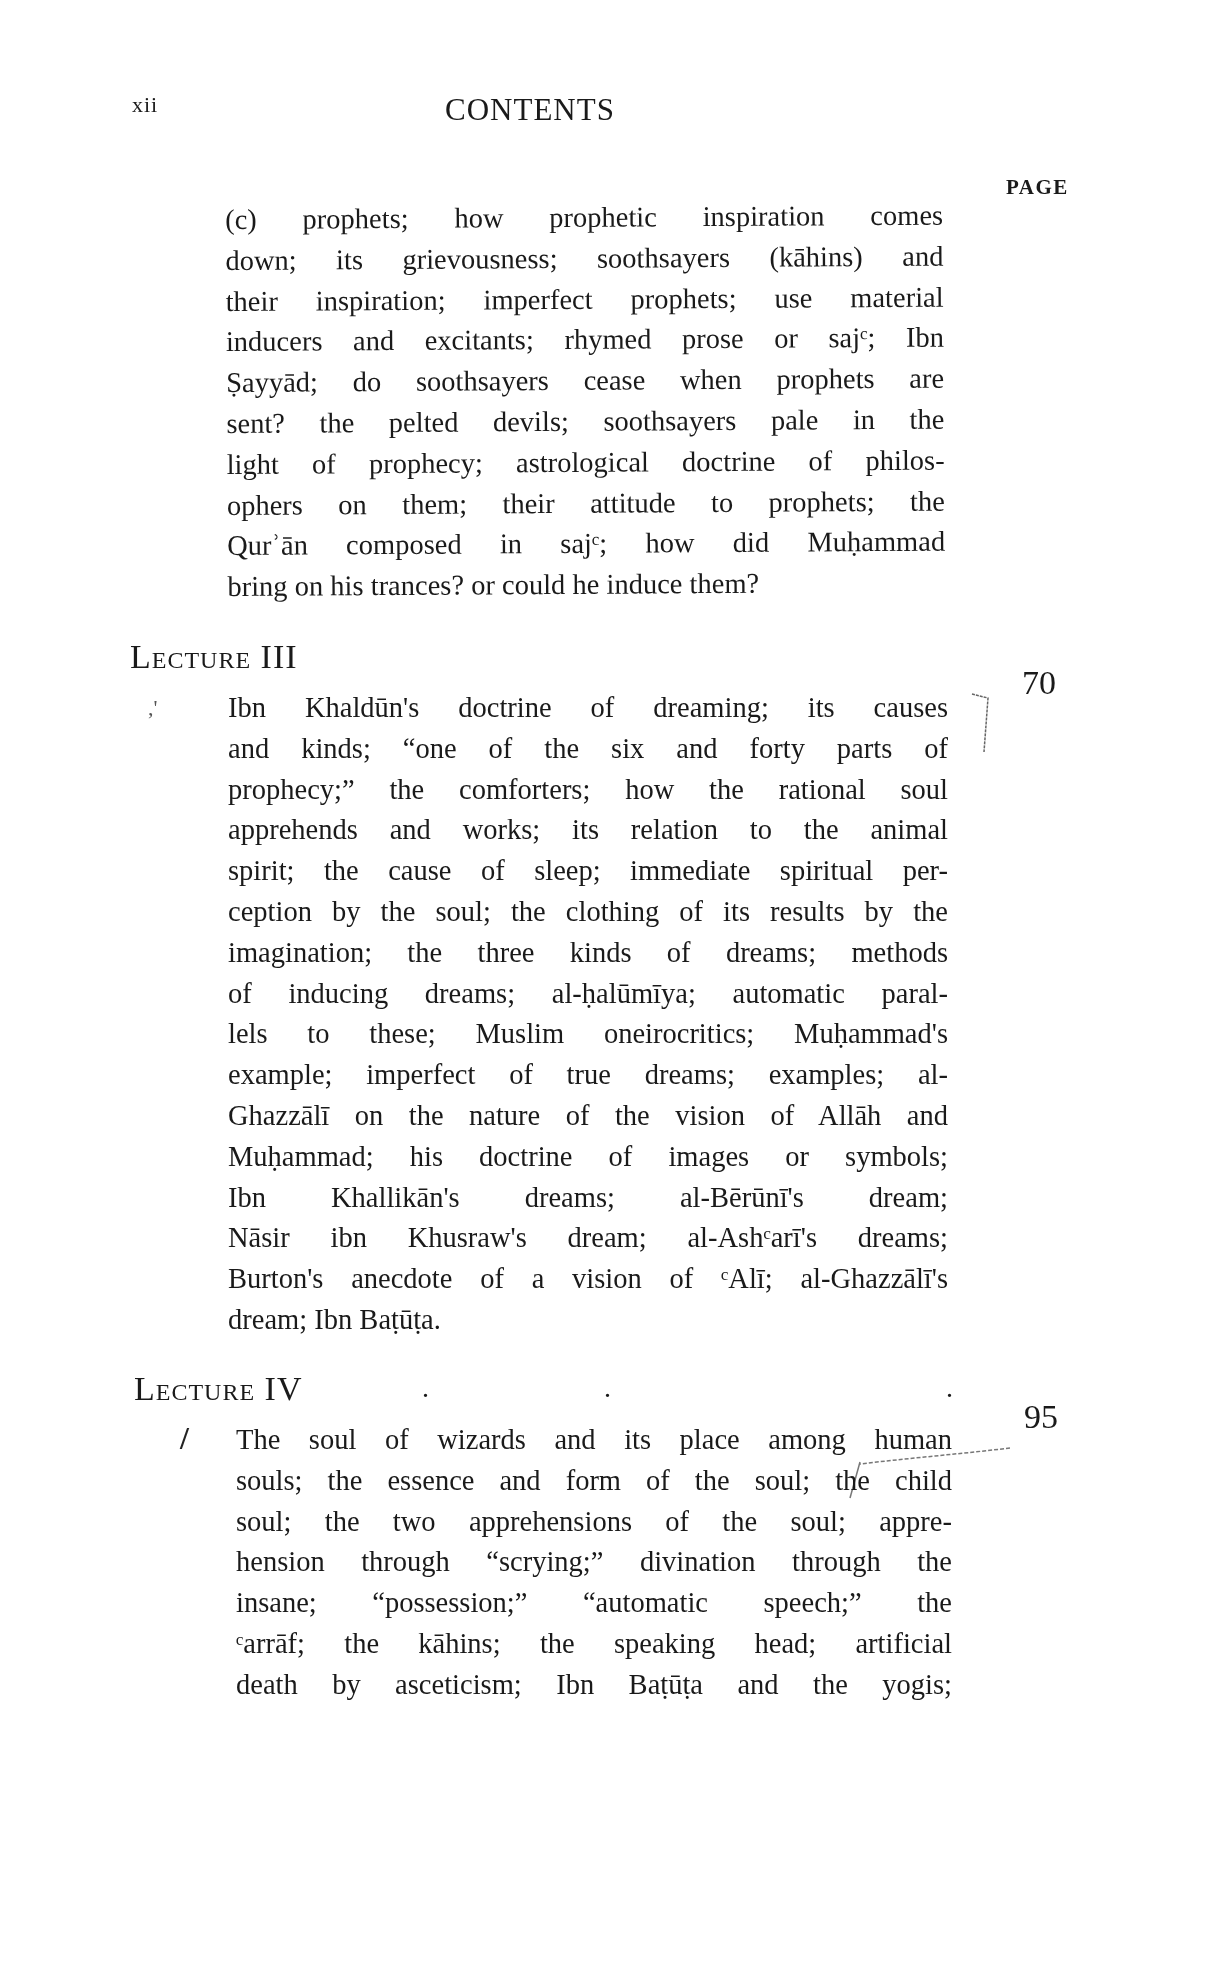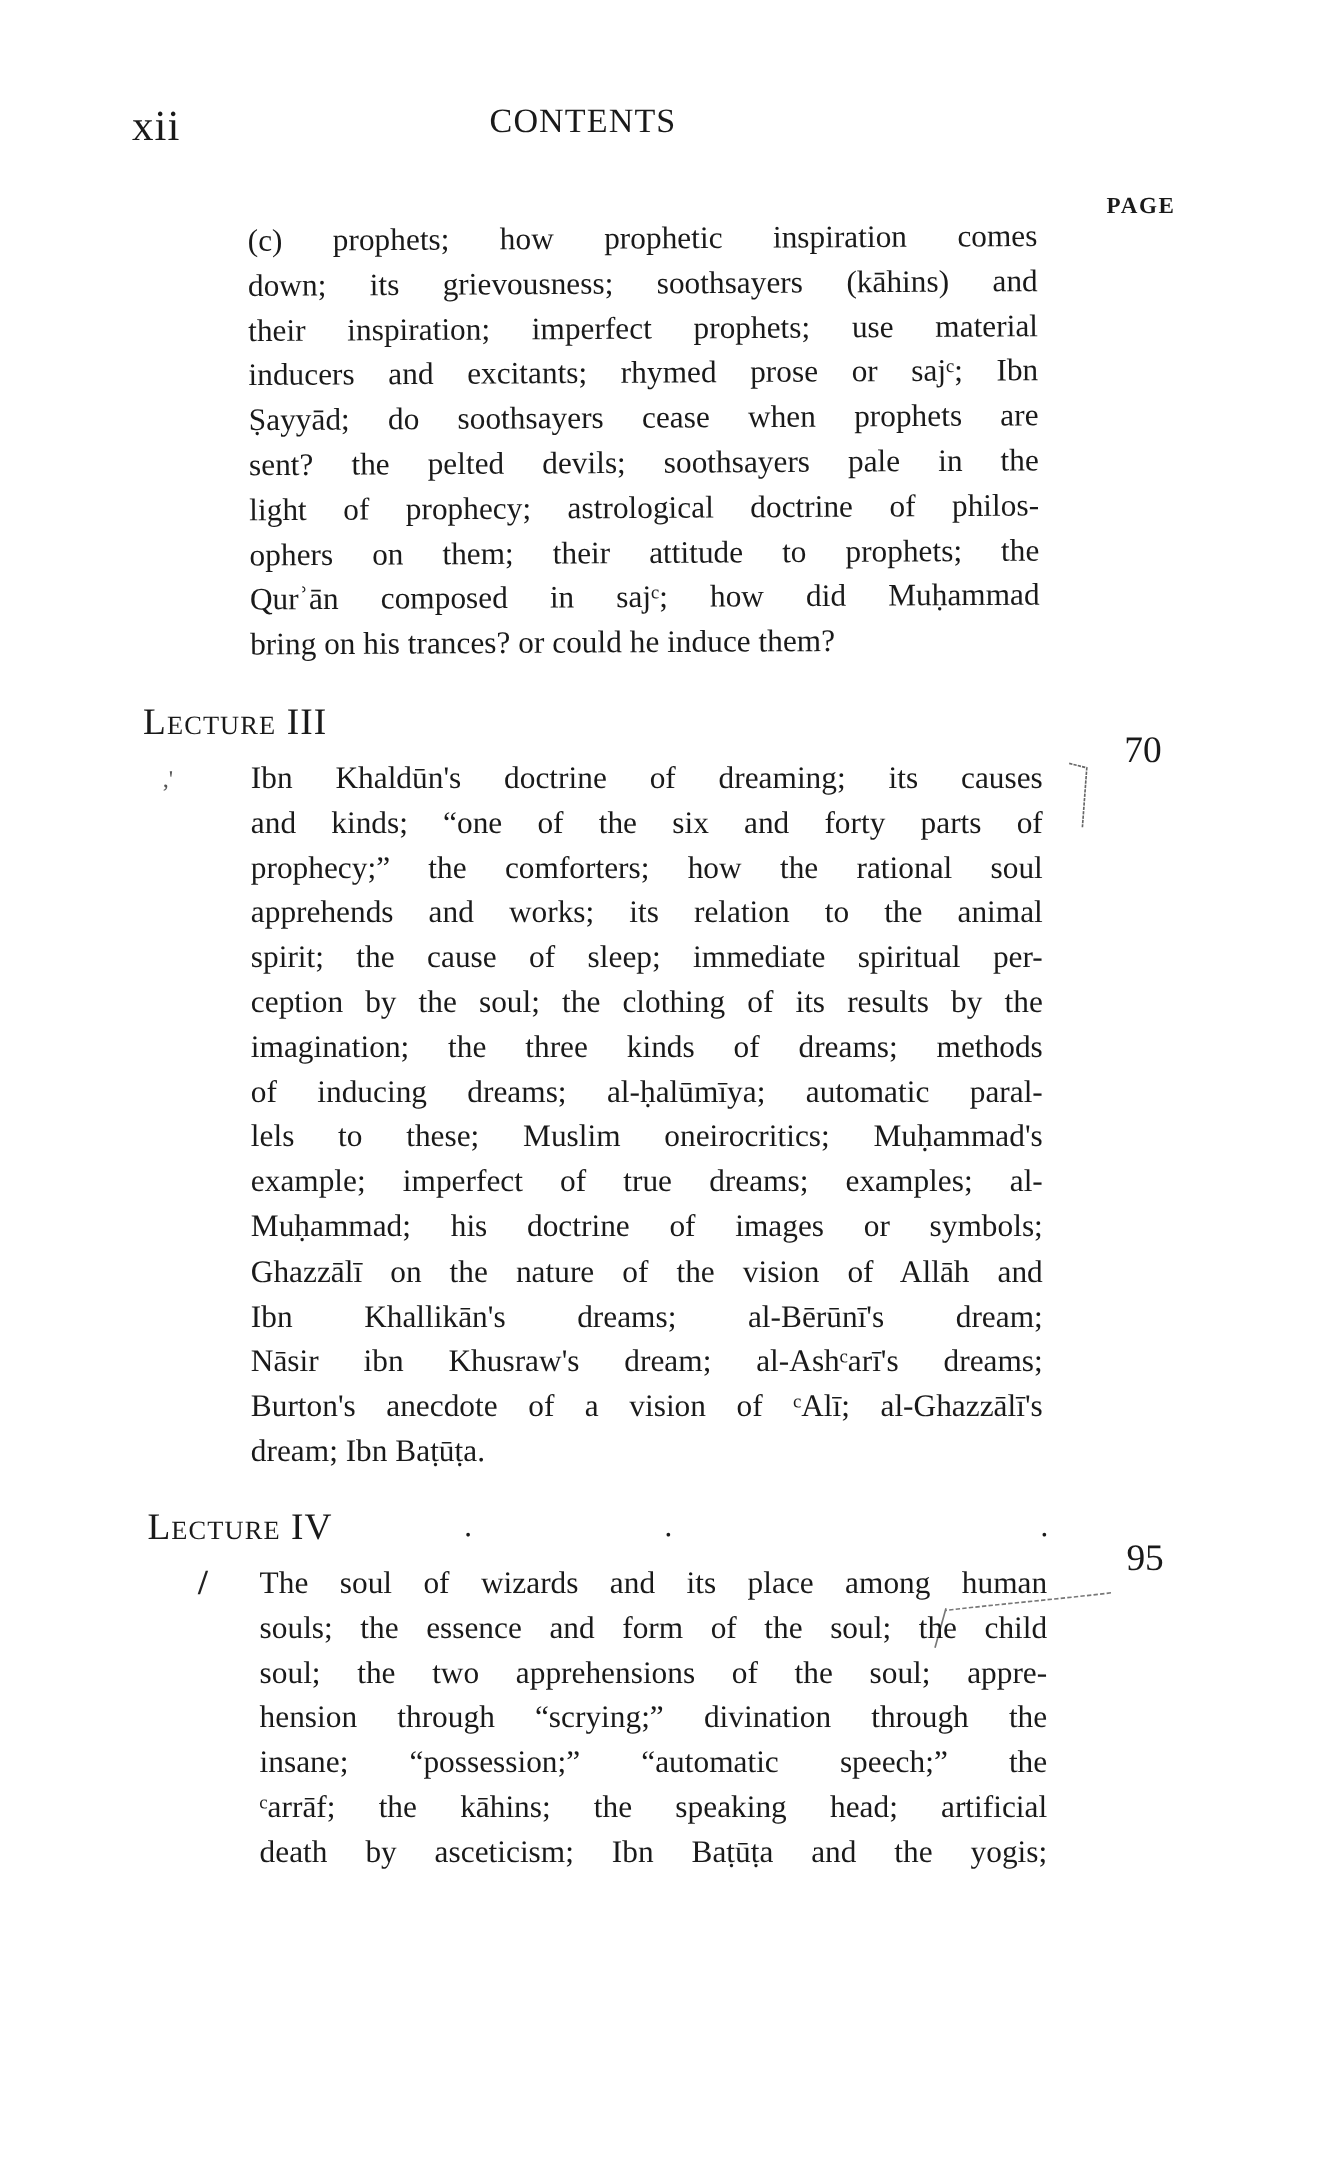--- a/index.html
+++ b/index.html
@@ -10,22 +10,22 @@
     body {
       width: 1211px;
       height: 1973px;
       position: relative;
       overflow: hidden;
       color: #1a1a1a;
       font-family: "Liberation Serif", "DejaVu Serif", serif;
     }
     .abs { position: absolute; }
     .folio {
-      left: 120px; top: 92px;
-      font-size: 39px;
+      left: 132px; top: 92px;
+      font-size: 22px;
       letter-spacing: 1px;
     }
     .running-head {
       left: 0; width: 1060px; top: 92px;
       text-align: center;
       font-size: 31px;
       letter-spacing: 1px;
     }
     .page-label {
       left: 1006px; top: 175px;
@@ -101,22 +101,22 @@
   <span class="line">Ibn Khaldūn's doctrine of dreaming;  its causes</span>
   <span class="line">and kinds;  “one of the six and forty parts of</span>
   <span class="line">prophecy;”  the comforters;  how the rational soul</span>
   <span class="line">apprehends and works;  its relation to the animal</span>
   <span class="line">spirit;  the cause of sleep;  immediate spiritual per-</span>
   <span class="line">ception by the soul;  the clothing of its results by the</span>
   <span class="line">imagination;  the three kinds of dreams;  methods</span>
   <span class="line">of inducing dreams;  al-ḥalūmīya;  automatic paral-</span>
   <span class="line">lels to these;  Muslim oneirocritics;  Muḥammad's</span>
   <span class="line">example;  imperfect of true dreams;  examples;  al-</span>
+  <span class="line">Ghazzālī on the nature of the vision of Allāh and</span>
   <span class="line">Muḥammad;  his doctrine of images or symbols;</span>
-  <span class="line">Ghazzālī on the nature of the vision of Allāh and</span>
   <span class="line">Ibn Khallikān's dreams;  al-Bērūnī's dream;</span>
   <span class="line">Nāsir ibn Khusraw's dream;  al-Ashᶜarī's dreams;</span>
   <span class="line">Burton's anecdote of a vision of ᶜAlī;  al-Ghazzālī's</span>
   <span class="line last">dream;  Ibn Baṭūṭa.</span>
 </div>
 
 <div class="abs lecture-heading" style="left:134px; top:1370px;">
   <span class="sc">Lecture</span>
   <span>IV</span>
 </div>

